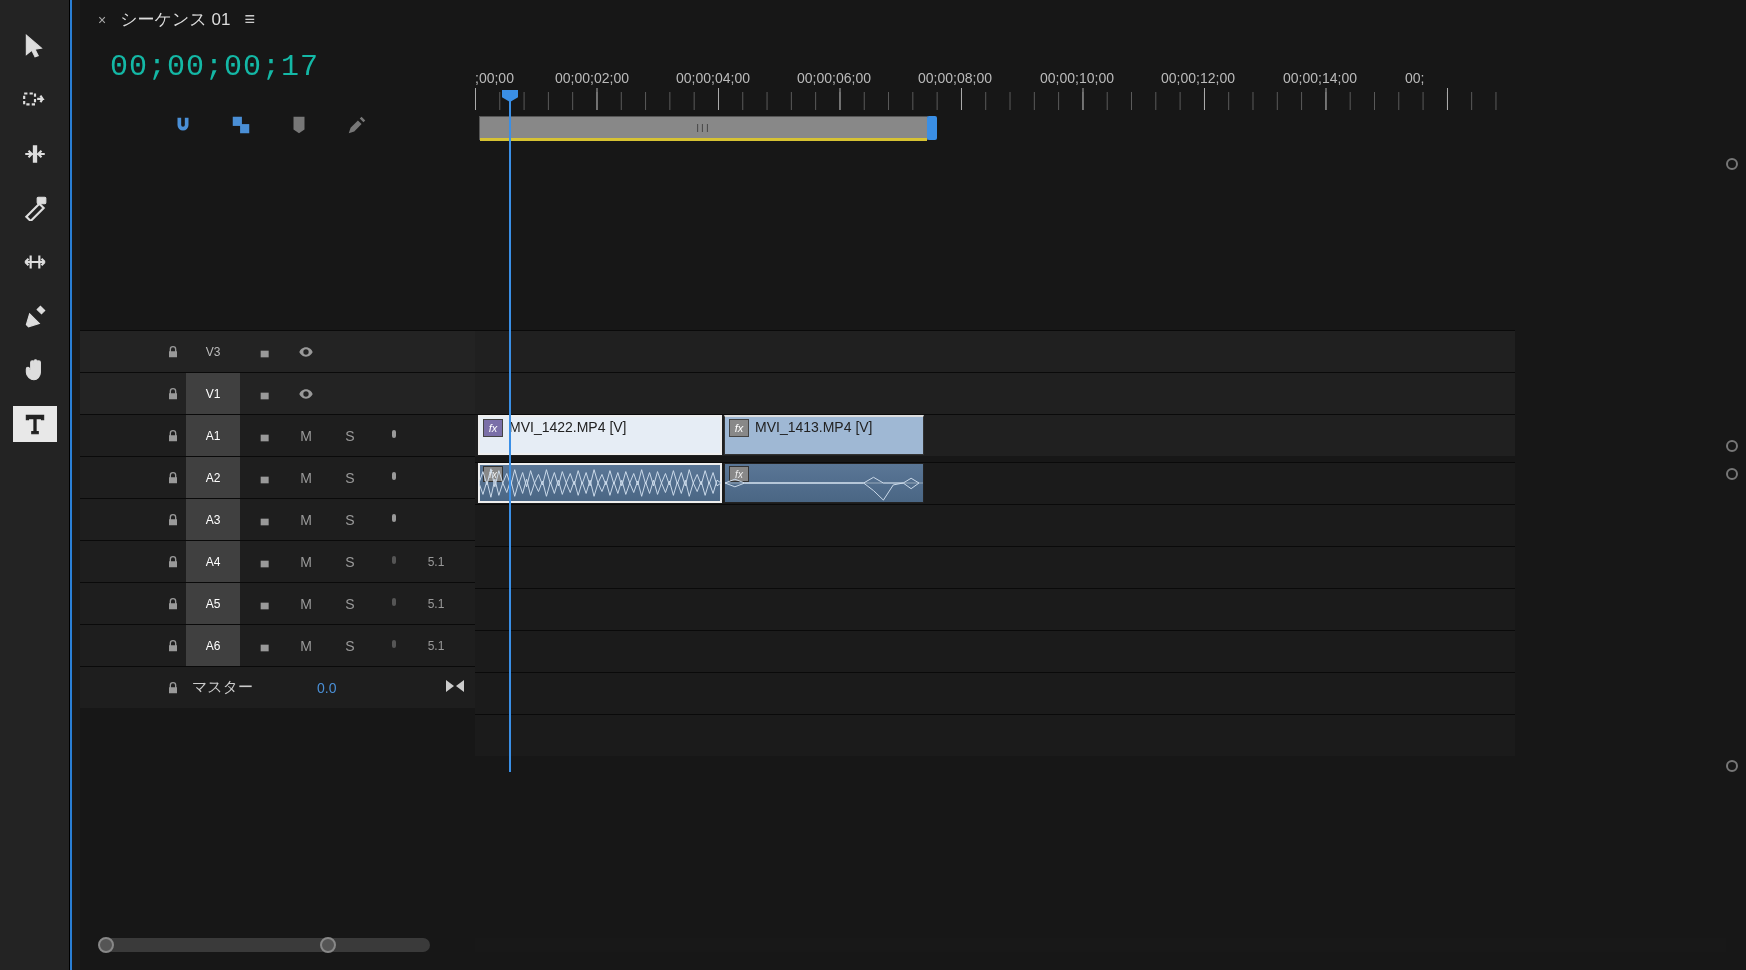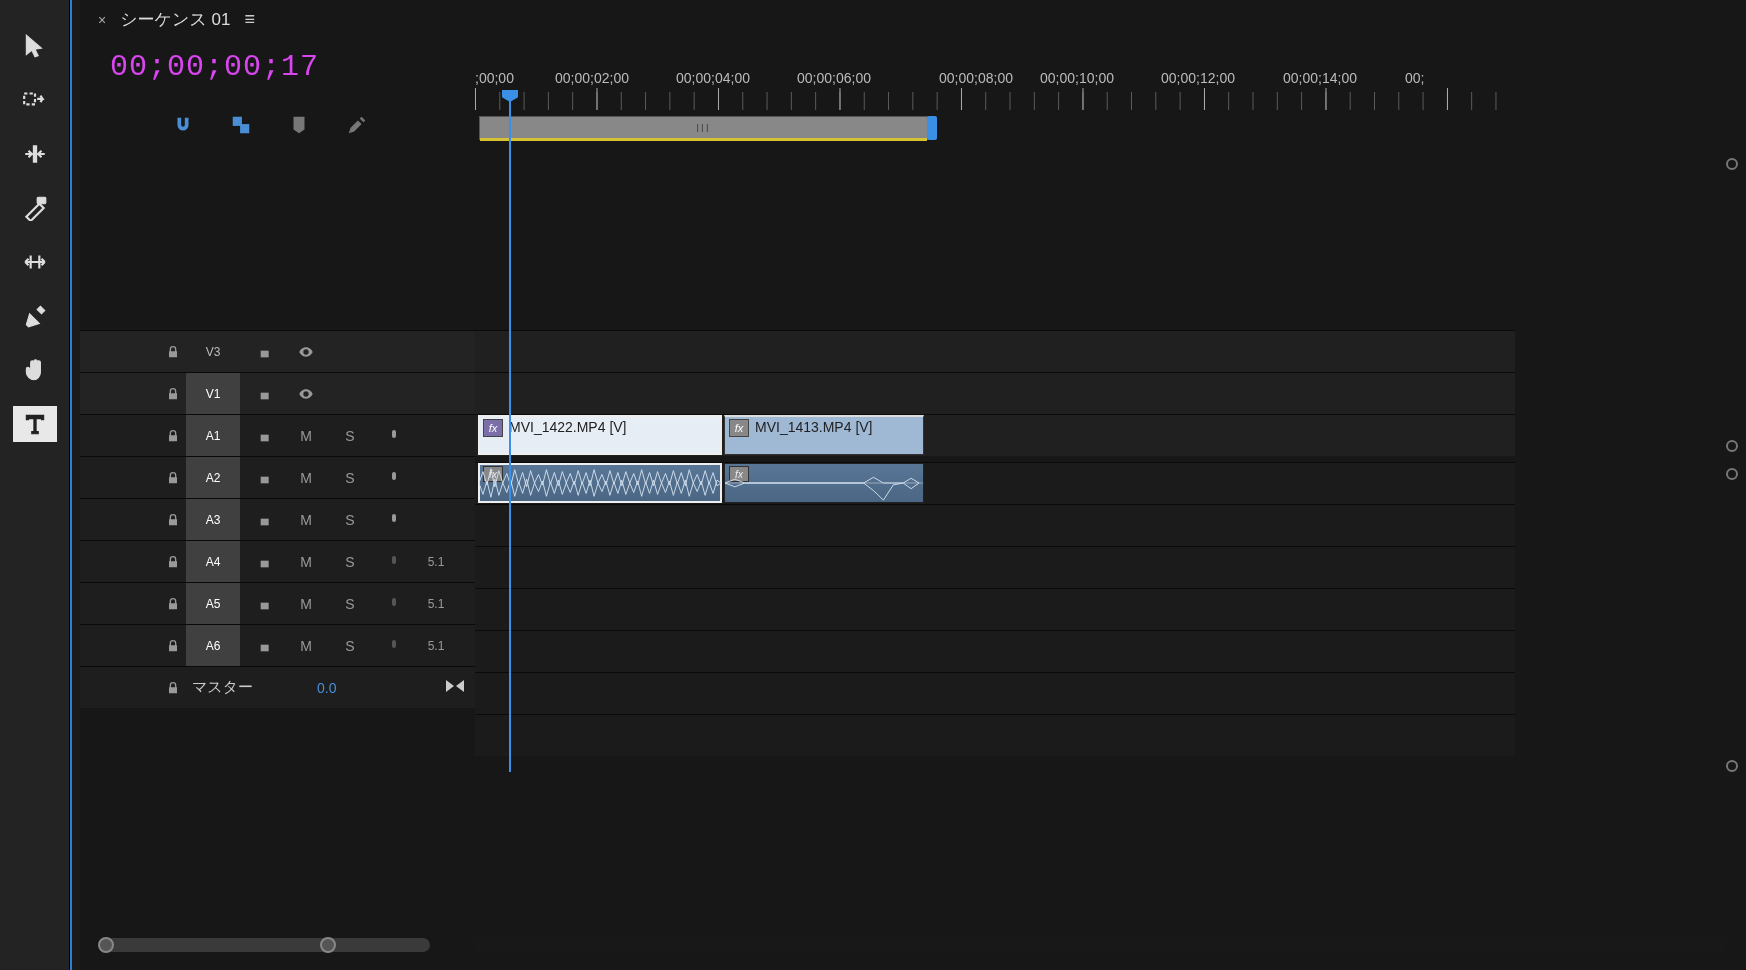--- a/index.html
+++ b/index.html
@@ -54,21 +54,21 @@
     display: flex; align-items: center; gap: 14px;
     color: #ddd;
     font-size: 17px;
   }
   .seq-tab .close { color: #aaa; font-size: 14px; cursor: pointer; }
   .seq-tab .menu { color: #ccc; font-size: 18px; cursor: pointer; }
   
   .timecode {
     position: absolute;
     left: 30px; top: 50px;
-    color: #d946ef;
+    color: #14b8a6;
     font-size: 30px;
     font-family: "Courier New", monospace;
     letter-spacing: 1px;
   }
   
   .opt-row {
     position: absolute;
     left: 32px; top: 112px;
     display: flex; gap: 32px; align-items: center;
     color: #4a8fd6;
@@ -507,21 +507,21 @@
           </svg></span>
     </div>
   </div>
 
   <div class="tracks-area">
     <div class="time-ruler">
       <span class="lbl" style="left:0px">;00;00</span>
       <span class="lbl" style="left:80px">00;00;02;00</span>
       <span class="lbl" style="left:201px">00;00;04;00</span>
       <span class="lbl" style="left:322px">00;00;06;00</span>
-      <span class="lbl" style="left:464px">00;00;08;00</span>
+      <span class="lbl" style="left:443px">00;00;08;00</span>
       <span class="lbl" style="left:565px">00;00;10;00</span>
       <span class="lbl" style="left:686px">00;00;12;00</span>
       <span class="lbl" style="left:808px">00;00;14;00</span>
       <span class="lbl" style="left:930px">00;</span>
       <div class="ticks"></div>
       <div class="ticks-major"></div>
     </div>
 
     <div class="work-area" style="left:4px;width:449px;">
       <span class="grip">III</span>

